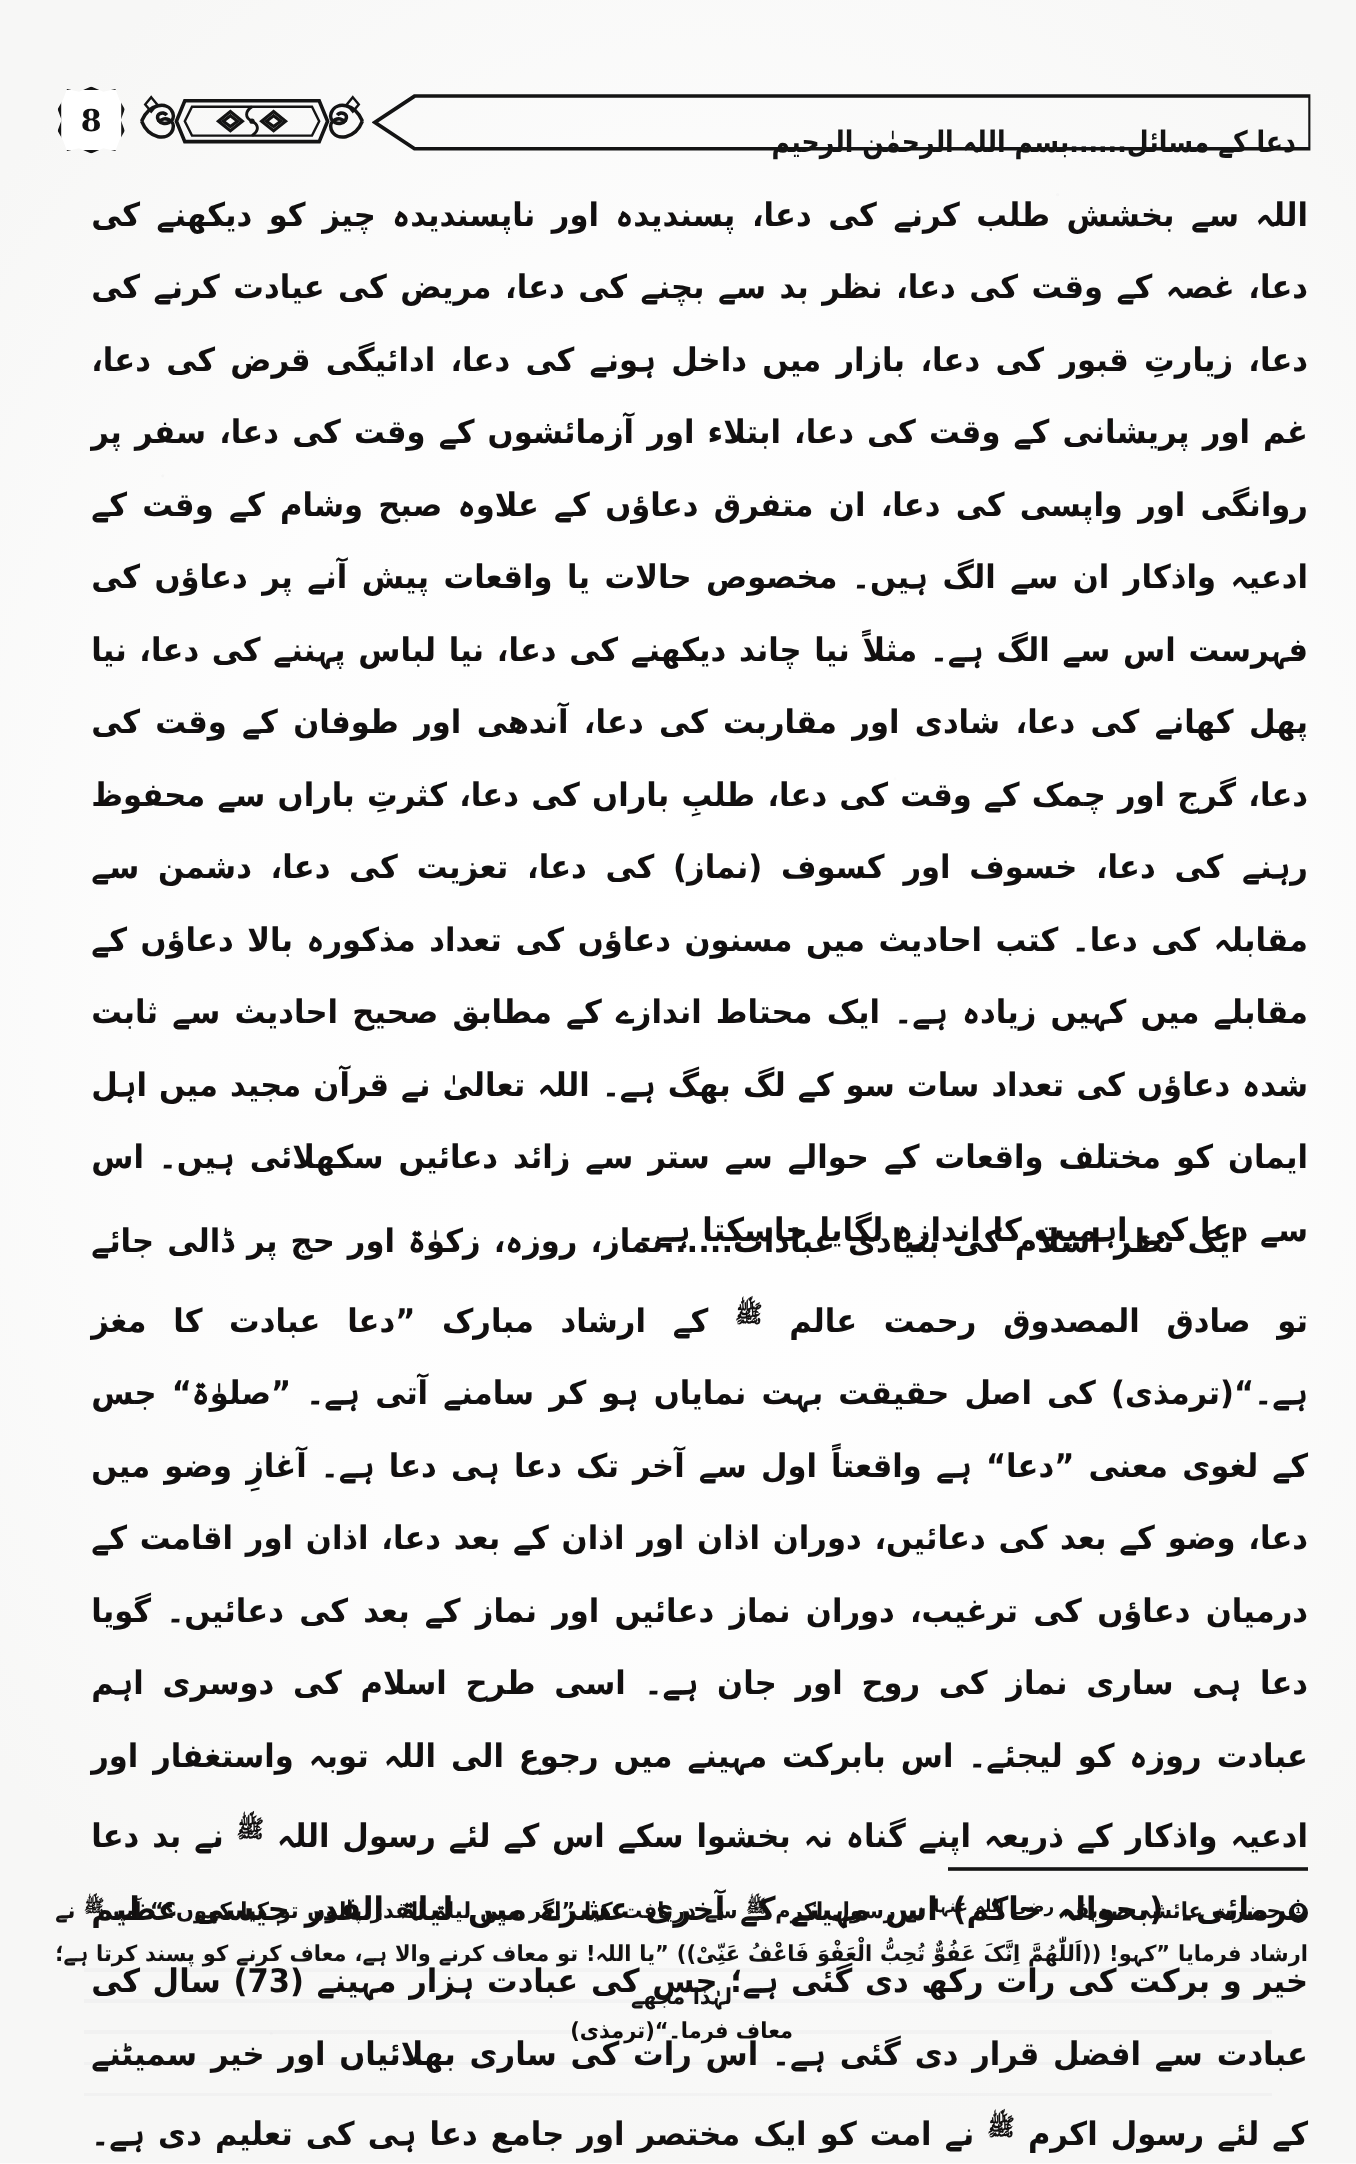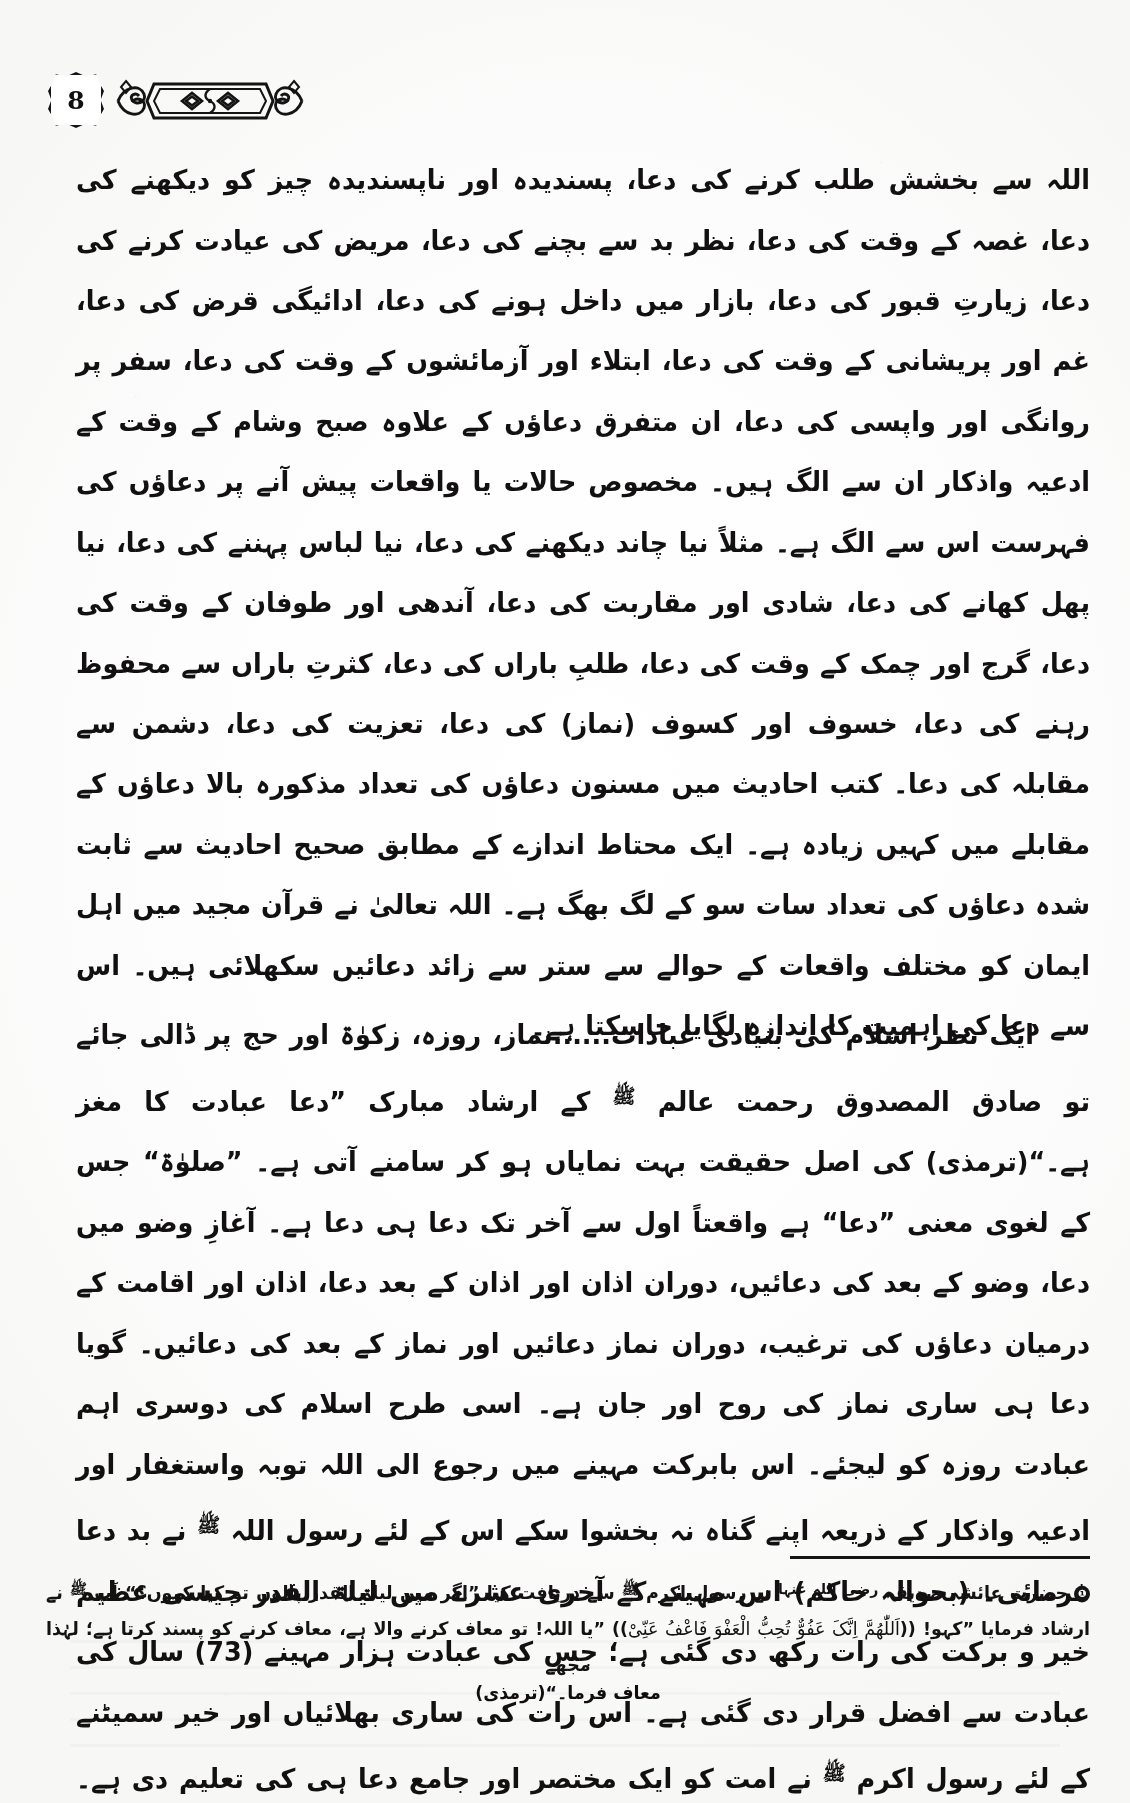--- a/index.html
+++ b/index.html
@@ -219,21 +219,21 @@
     background: #141414;
     color: #fff;
     font-size: 10px;
     line-height: 16px;
     text-align: center;
     vertical-align: 10%;
     margin-left: 6px;
     font-weight: 700;
   }
   .fn-body .dua {
-    font-weight: 400;
+    font-weight: 700;
     letter-spacing: .3px;
   }
   .fn-body .sall {
     font-size: 14px;
     vertical-align: 14%;
   }
   .fn-last {
     text-align: center;
     text-align-last: center;
     font-size: 17.5px;
@@ -275,20 +275,26 @@
           <path d="M100 15 C94 19, 94 24, 100 27 C106 30, 106 35, 100 39" stroke-width="2.4"></path>
           <circle cx="100" cy="27" r="2.2" fill="#141414" stroke="none"></circle>
 
           <path d="M192 27 C186 12, 170 10, 166 20 C163 28, 174 32, 178 26 C181 21, 174 18, 171 22" stroke-width="3"></path>
           <path d="M192 27 C186 42, 170 44, 166 34 C163 26, 174 22, 178 28" stroke-width="3"></path>
           <path d="M184 7 l5 6 -5 6 -5 -6 z" stroke-width="2"></path>
         </g>
       </svg>
     </div>
 
+    <div class="runhead-band">
+      <svg viewBox="0 0 660 54" preserveAspectRatio="none" xmlns="http://www.w3.org/2000/svg">
+        <path d="M30 6 L660 6 L660 50 L30 50 L2 28 Z" fill="none" stroke="#141414" stroke-width="3"></path>
+      </svg>
+      <div class="runhead-text">دعا کے مسائل......بسم اللہ الرحمٰن الرحیم</div>
+    </div>
   </div>
 
   <div class="body-block">
 
     <p class="para">اللہ سے بخشش طلب کرنے کی دعا، پسندیدہ اور ناپسندیدہ چیز کو دیکھنے کی دعا، غصہ کے وقت کی دعا، نظر بد سے بچنے کی دعا، مریض کی عیادت کرنے کی دعا، زیارتِ قبور کی دعا، بازار میں داخل ہونے کی دعا، ادائیگی قرض کی دعا، غم اور پریشانی کے وقت کی دعا، ابتلاء اور آزمائشوں کے وقت کی دعا، سفر پر روانگی اور واپسی کی دعا، ان متفرق دعاؤں کے علاوہ صبح وشام کے وقت کے ادعیہ واذکار ان سے الگ ہیں۔ مخصوص حالات یا واقعات پیش آنے پر دعاؤں کی فہرست اس سے الگ ہے۔ مثلاً نیا چاند دیکھنے کی دعا، نیا لباس پہننے کی دعا، نیا پھل کھانے کی دعا، شادی اور مقاربت کی دعا، آندھی اور طوفان کے وقت کی دعا، گرج اور چمک کے وقت کی دعا، طلبِ باراں کی دعا، کثرتِ باراں سے محفوظ رہنے کی دعا، خسوف اور کسوف (نماز) کی دعا، تعزیت کی دعا، دشمن سے مقابلہ کی دعا۔ کتب احادیث میں مسنون دعاؤں کی تعداد مذکورہ بالا دعاؤں کے مقابلے میں کہیں زیادہ ہے۔ ایک محتاط اندازے کے مطابق صحیح احادیث سے ثابت شدہ دعاؤں کی تعداد سات سو کے لگ بھگ ہے۔ اللہ تعالیٰ نے قرآن مجید میں اہل ایمان کو مختلف واقعات کے حوالے سے ستر سے زائد دعائیں سکھلائی ہیں۔ اس سے دعا کی اہمیت کا اندازہ لگایا جاسکتا ہے۔</p>
 
     <p class="para indent"><span>ایک نظر اسلام کی بنیادی عبادات......نماز، روزہ، زکوٰۃ اور حج پر ڈالی جائے تو صادق المصدوق رحمت عالم </span><span class="sall ara">ﷺ</span><span> کے ارشاد مبارک ”دعا عبادت کا مغز ہے۔“(ترمذی) کی اصل حقیقت بہت نمایاں ہو کر سامنے آتی ہے۔ ”صلوٰۃ“ جس کے لغوی معنی ”دعا“ ہے واقعتاً اول سے آخر تک دعا ہی دعا ہے۔ آغازِ وضو میں دعا، وضو کے بعد کی دعائیں، دوران اذان اور اذان کے بعد دعا، اذان اور اقامت کے درمیان دعاؤں کی ترغیب، دوران نماز دعائیں اور نماز کے بعد کی دعائیں۔ گویا دعا ہی ساری نماز کی روح اور جان ہے۔ اسی طرح اسلام کی دوسری اہم عبادت روزہ کو لیجئے۔ اس بابرکت مہینے میں رجوع الی اللہ توبہ واستغفار اور ادعیہ واذکار کے ذریعہ اپنے گناہ نہ بخشوا سکے اس کے لئے رسول اللہ </span><span class="sall ara">ﷺ</span><span> نے بد دعا فرمائی۔ (بحوالہ حاکم) اس مہینے کے آخری عشرے میں لیلۃ القدر جیسی عظیم خیر و برکت کی رات رکھ دی گئی ہے؛ جس کی عبادت ہزار مہینے (73) سال کی عبادت سے افضل قرار دی گئی ہے۔ اس رات کی ساری بھلائیاں اور خیر سمیٹنے کے لئے رسول اکرم </span><span class="sall ara">ﷺ</span><span> نے امت کو ایک مختصر اور جامع دعا ہی کی تعلیم دی ہے۔</span><span class="fnmark">❶</span><span> گویا یہ سارے کا</span></p>
   </div>
 
   <div class="footnote">

